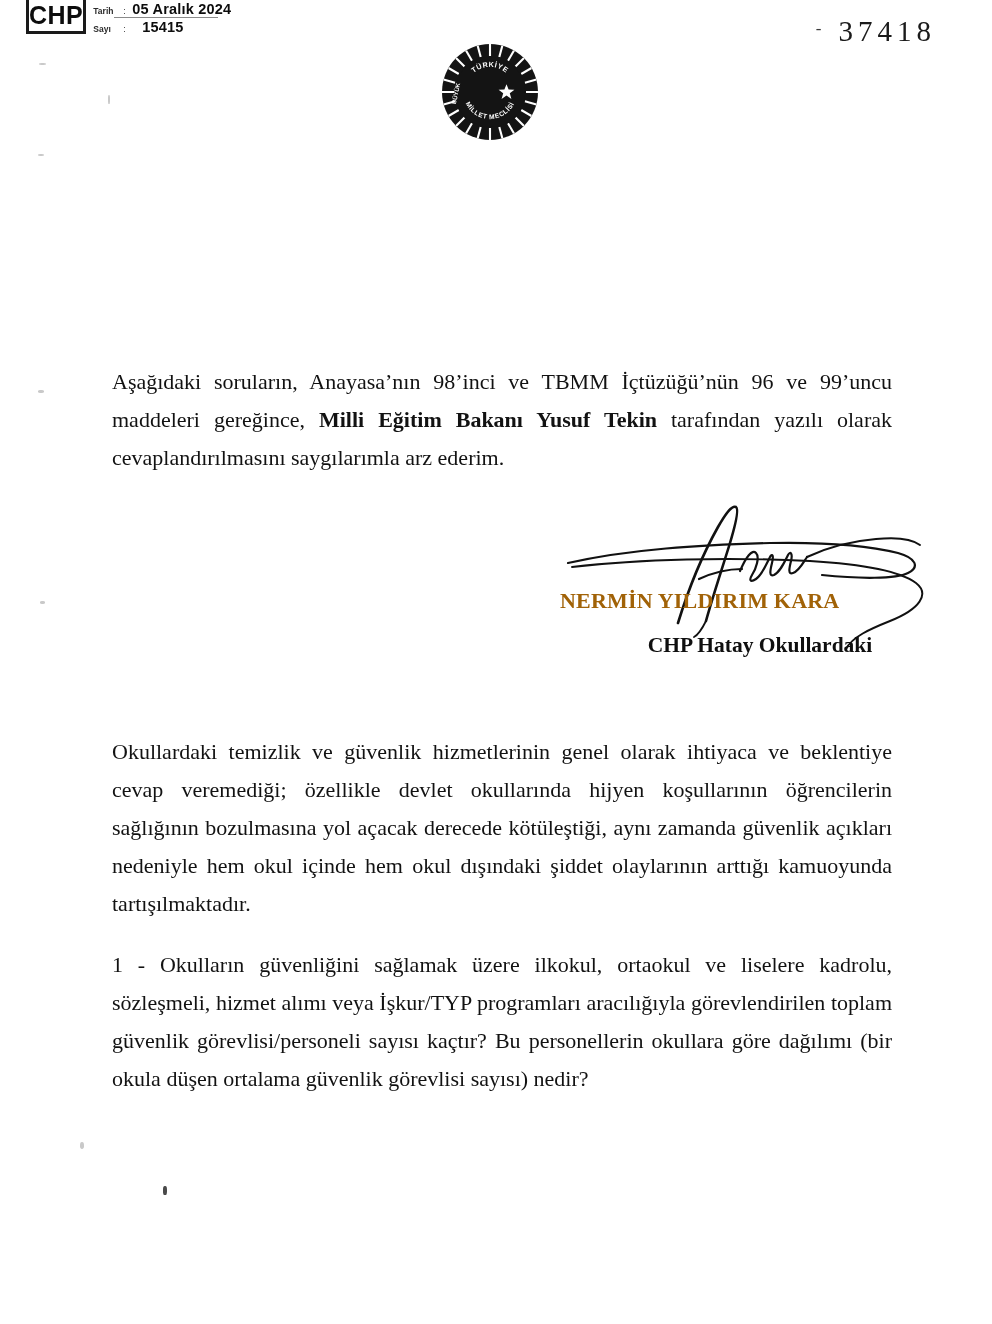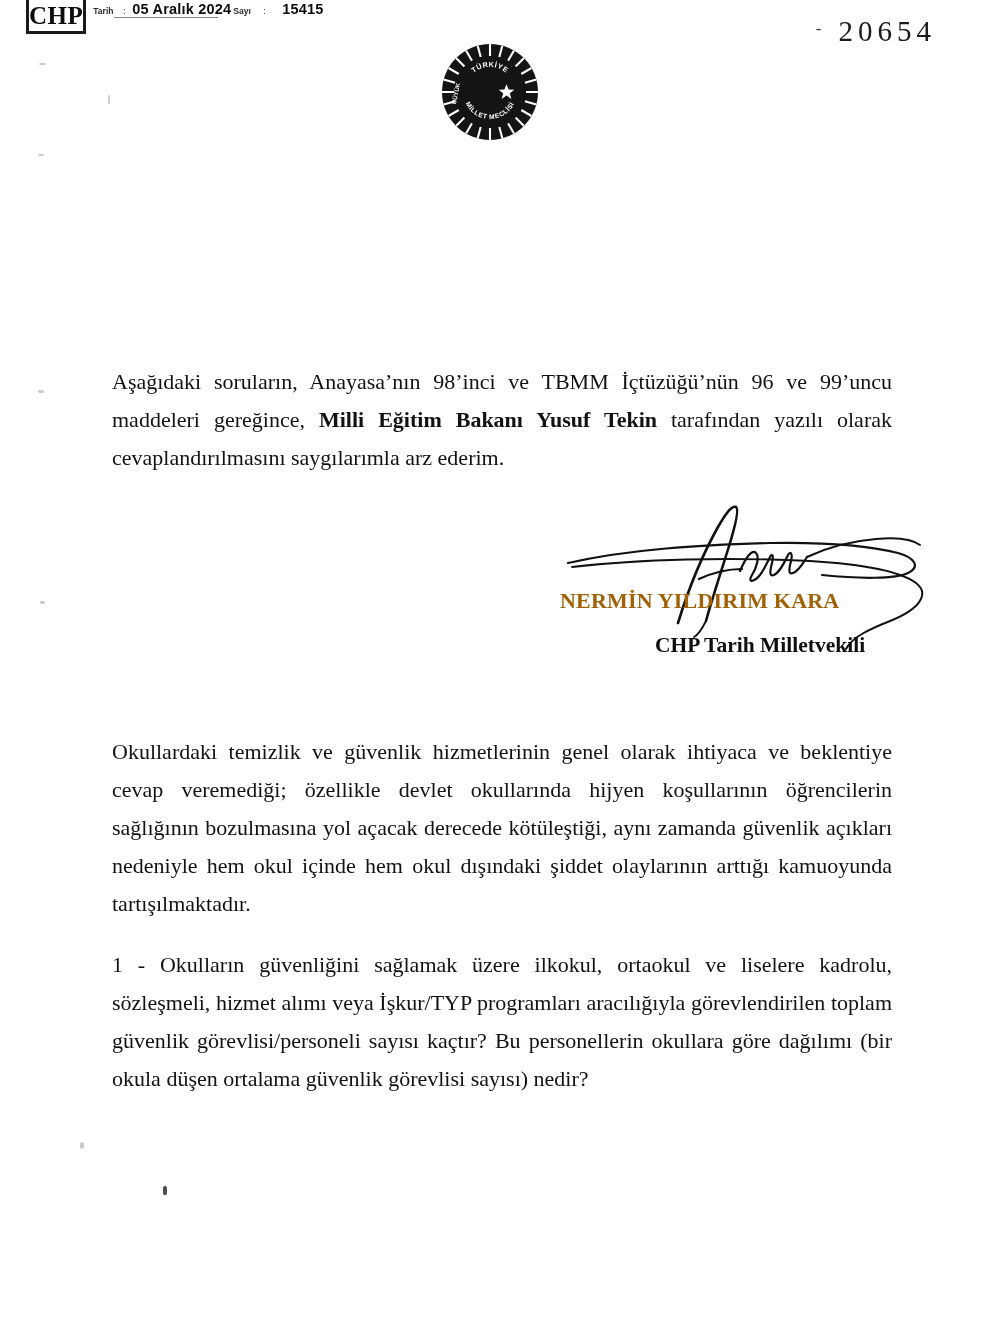--- a/index.html
+++ b/index.html
@@ -40,26 +40,25 @@
     align-items: center;
     justify-content: center;
     background: #fff;
   }
   .stamp-box span {
     font-size: 25px;
     font-weight: bold;
     letter-spacing: 0.5px;
     line-height: 1;
     color: #0d0d0d;
-    font-family: Liberation Serif, serif;
   }
   .stamp-fields {
     margin-left: 7px;
     display: flex;
-    flex-direction: row;
+    flex-direction: column;
     justify-content: center;
     gap: 2px;
     padding-top: 1px;
   }
   .stamp-row {
     display: flex;
     align-items: baseline;
     white-space: nowrap;
   }
   .stamp-lbl {
@@ -221,21 +220,21 @@
         <span class="stamp-lbl">Sayı</span>
         <span class="stamp-colon">:</span>
         <span class="stamp-val sayi">15415</span>
       </div>
     </div>
     <div class="stamp-underline"></div>
   </div>
 
   <div class="docnum">
     <span class="docnum-dash">-</span>
-    <span class="docnum-val">20654</span>
+    <span class="docnum-val">37418</span>
   </div>
 
   <div class="emblem">
     <svg viewBox="0 0 100 100" width="100" height="100" aria-hidden="true">
       <defs>
         <clipPath id="ringclip">
           <path d="M50,50 m-48,0 a48,48 0 1,0 96,0 a48,48 0 1,0 -96,0 Z
                    M50,50 m-36,0 a36,36 0 1,1 72,0 a36,36 0 1,1 -72,0 Z" clip-rule="evenodd"></path>
         </clipPath>
       </defs>
@@ -314,21 +313,21 @@
 
         <path d="M12,80 C80,72 170,70 250,74 C300,77 340,84 356,96
                  C370,107 360,122 330,134 C310,142 292,150 286,162" stroke-width="1.9"></path>
 
         <path d="M146,134 C142,142 138,148 134,150" stroke-width="1.8"></path>
       </g>
     </svg>
   </div>
 
   <div class="sig-name" style="left:560px;">NERMİN YILDIRIM KARA</div>
-  <div class="sig-role" style="left:560px;">CHP Tarih Milletvekili</div>
+  <div class="sig-role" style="left:560px;">CHP Hatay Okullardaki</div>
 
   <div class="body-col p-context">
     <p class="para">Okullardaki temizlik ve güvenlik hizmetlerinin genel olarak ihtiyaca ve beklentiye cevap veremediği; özellikle devlet okullarında hijyen koşullarının öğrencilerin sağlığının bozulmasına yol açacak derecede kötüleştiği, aynı zamanda güvenlik açıkları nedeniyle hem okul içinde hem okul dışındaki şiddet olaylarının arttığı kamuoyunda tartışılmaktadır.</p>
   </div>
 
 
   <div class="body-col p-q1">
     <p class="para">1 - Okulların güvenliğini sağlamak üzere ilkokul, ortaokul ve liselere kadrolu, sözleşmeli, hizmet alımı veya İşkur/TYP programları aracılığıyla görevlendirilen toplam güvenlik görevlisi/personeli sayısı kaçtır? Bu personellerin okullara göre dağılımı (bir okula düşen ortalama güvenlik görevlisi sayısı) nedir?</p>
   </div>
 

